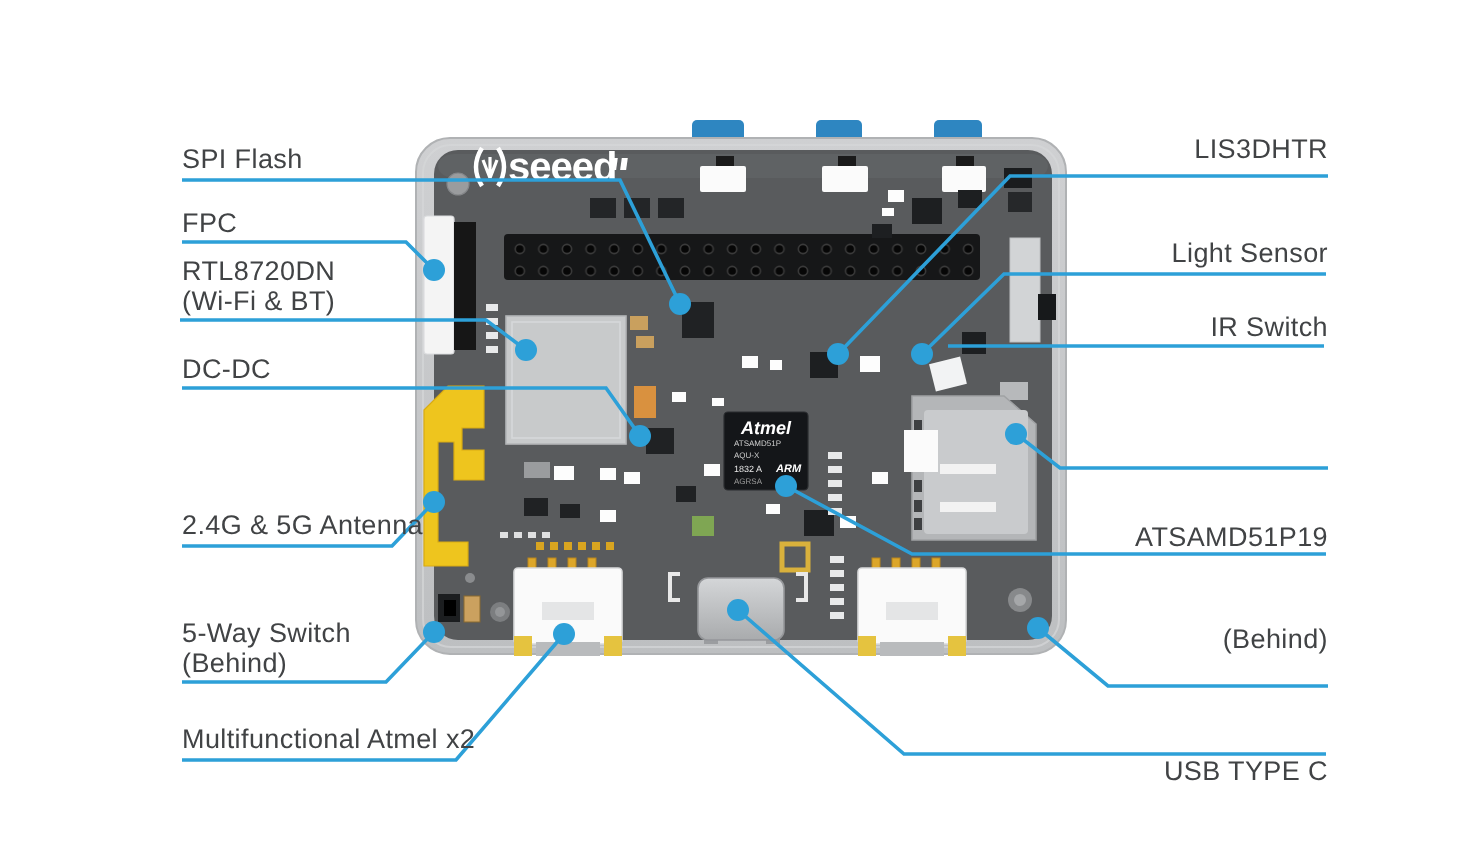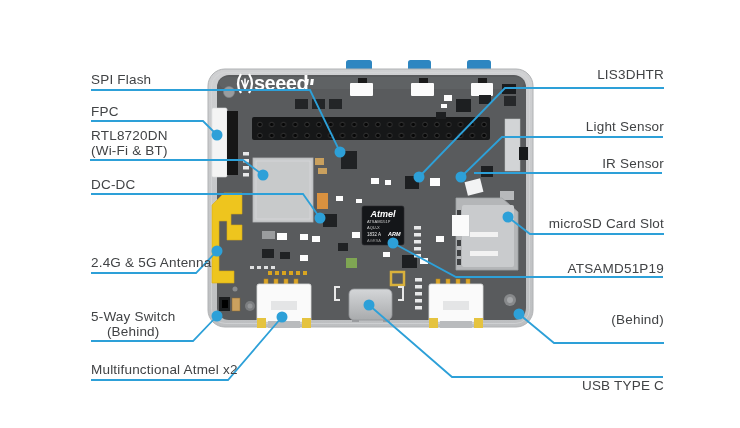--- a/index.html
+++ b/index.html
@@ -1,20 +1,20 @@
 <!DOCTYPE html>
 <html><head>
 <meta charset="utf-8">
 <style>
   html,body{margin:0;padding:0;background:#ffffff;}
   .stage{position:relative;width:740px;height:428px;background:#ffffff;overflow:hidden;
          font-family:"Liberation Sans",sans-serif;}
   .stage svg{position:absolute;left:0;top:0;}
   .lbl{position:absolute;font-size:13.5px;line-height:15px;color:#414345;letter-spacing:.2px;white-space:nowrap;}
-  .lbl.left{left:91px;text-align:center;}
+  .lbl.left{left:91px;text-align:left;}
   .lbl.right{right:76px;text-align:center;}
   .lbl span{display:block;}
 </style>
 </head>
 <body>
 
 <div class="stage">
 
 <svg width="740" height="428" viewBox="0 0 740 428">
   <defs>
@@ -293,24 +293,21 @@
       <span>Multifunctional Atmel x2</span>
     </div>
 
 <div class="lbl right" style="top:67px">
       <span>LIS3DHTR</span>
     </div>
 <div class="lbl right" style="top:119px">
       <span>Light Sensor</span>
     </div>
 <div class="lbl right" style="top:156px">
-      <span>IR Sensor</span>
-    </div>
-<div class="lbl right" style="top:216px">
-      <span>microSD Card Slot</span>
+      <span>IR Switch</span>
     </div>
 <div class="lbl right" style="top:261px">
       <span>ATSAMD51P19</span>
     </div>
 <div class="lbl right" style="top:312px">
       <span>(Behind)</span>
     </div>
 <div class="lbl right" style="top:378px">
       <span>USB TYPE C</span>
     </div>

